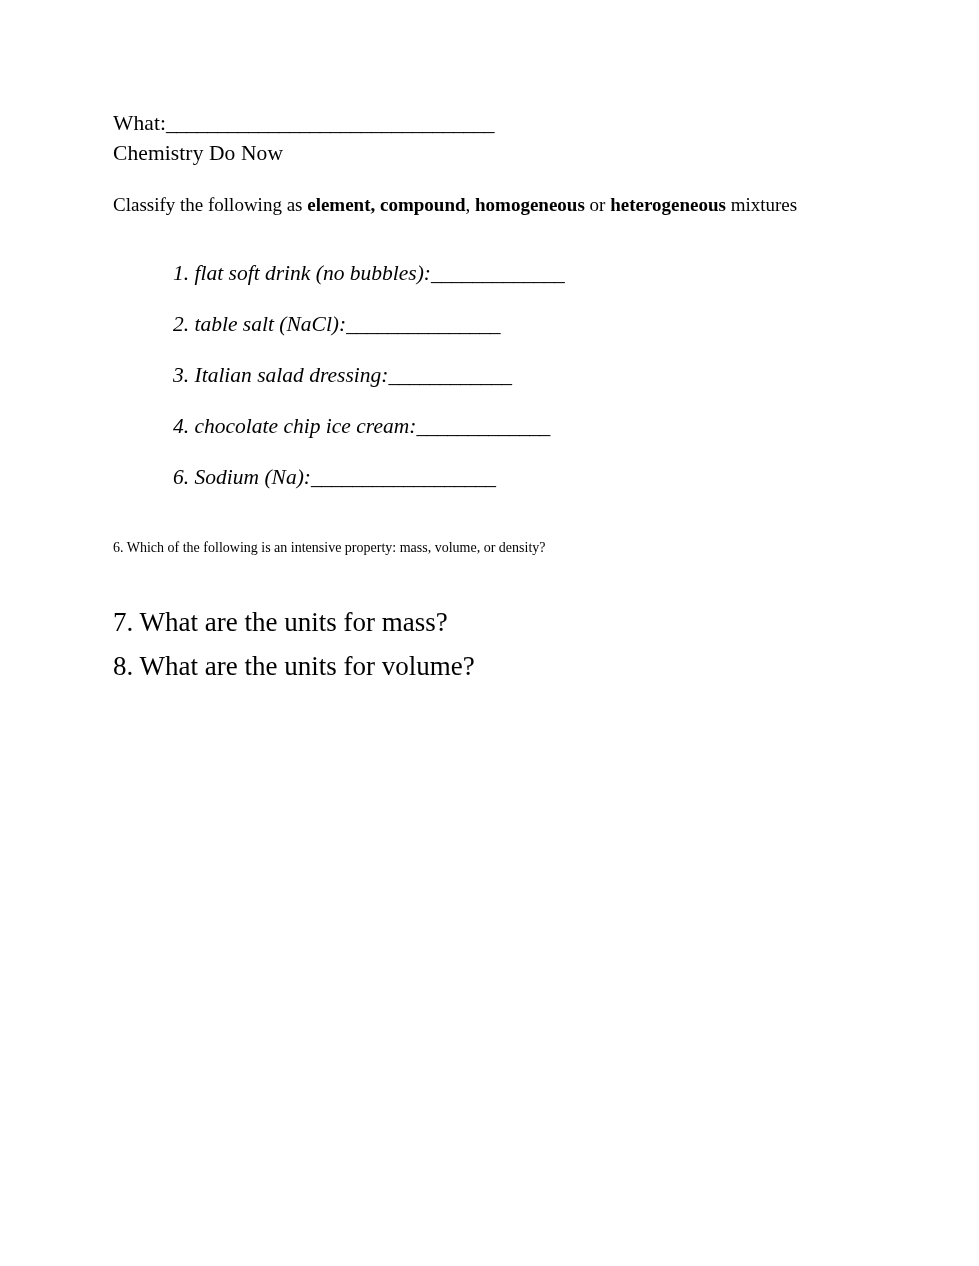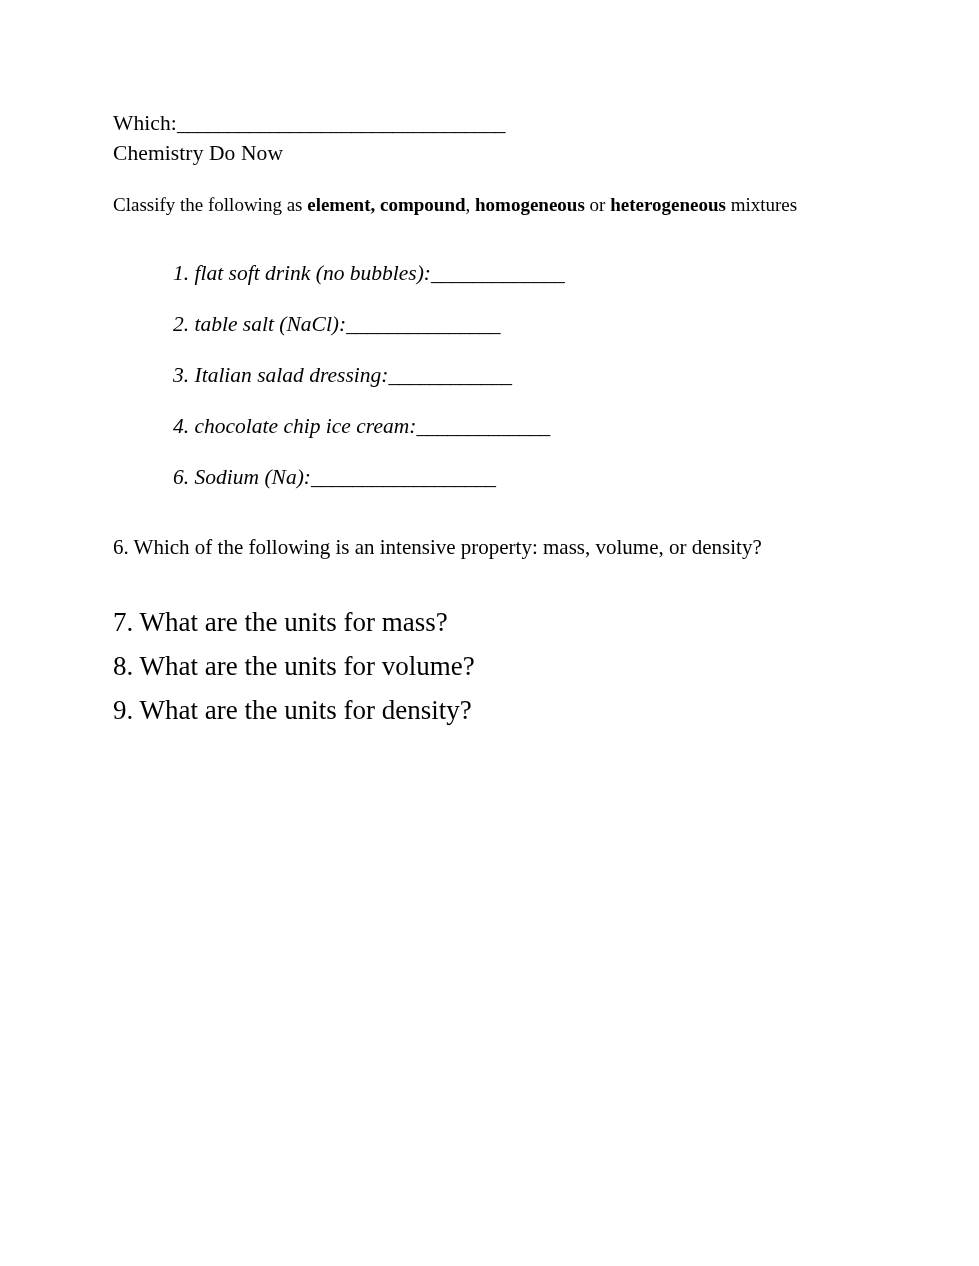--- a/index.html
+++ b/index.html
@@ -59,21 +59,21 @@
     font-size: 21.5px;
     line-height: 30px;
     margin-left: 60px;
     margin-bottom: 21px;
     white-space: nowrap;
   }
   .q-block {
     margin-top: 40px;
   }
   .q6 {
-    font-size: 21px;
+    font-size: 14px;
     line-height: 31px;
     width: 720px;
   }
   .q-tail {
     margin-top: 44px;
   }
   .q-tail .qline {
     font-size: 27px;
     line-height: 30px;
     margin-bottom: 14px;
@@ -83,21 +83,21 @@
     letter-spacing: -0.5px;
   }
 </style>
 </head>
 <body>
 
 <div class="page">
   <div class="content">
 
     <div class="line name-line">
-      <span>Which:</span><span class="blank">________________________________</span>
+      <span>What:</span><span class="blank">________________________________</span>
     </div>
 
     <div class="line subtitle">Chemistry Do Now</div>
 
     <div class="block-gap"></div>
 
     <div class="classify">
       <span>Classify the following as </span><b>element, compound</b><span>, </span><b>homogeneous</b><span> or </span><b>heterogeneous</b><span> mixtures</span>
     </div>
 
@@ -119,17 +119,16 @@
       </div>
     </div>
 
     <div class="q-block">
       <div class="q6">6.  Which of the following is an intensive property:   mass, volume, or density?</div>
     </div>
 
     <div class="q-tail">
       <div class="qline">7.  What are the units for mass?</div>
       <div class="qline">8.  What are the units for volume?</div>
-      <div class="qline">9.  What are the units for density?</div>
     </div>
 
   </div>
 </div>
 
 </body></html>

